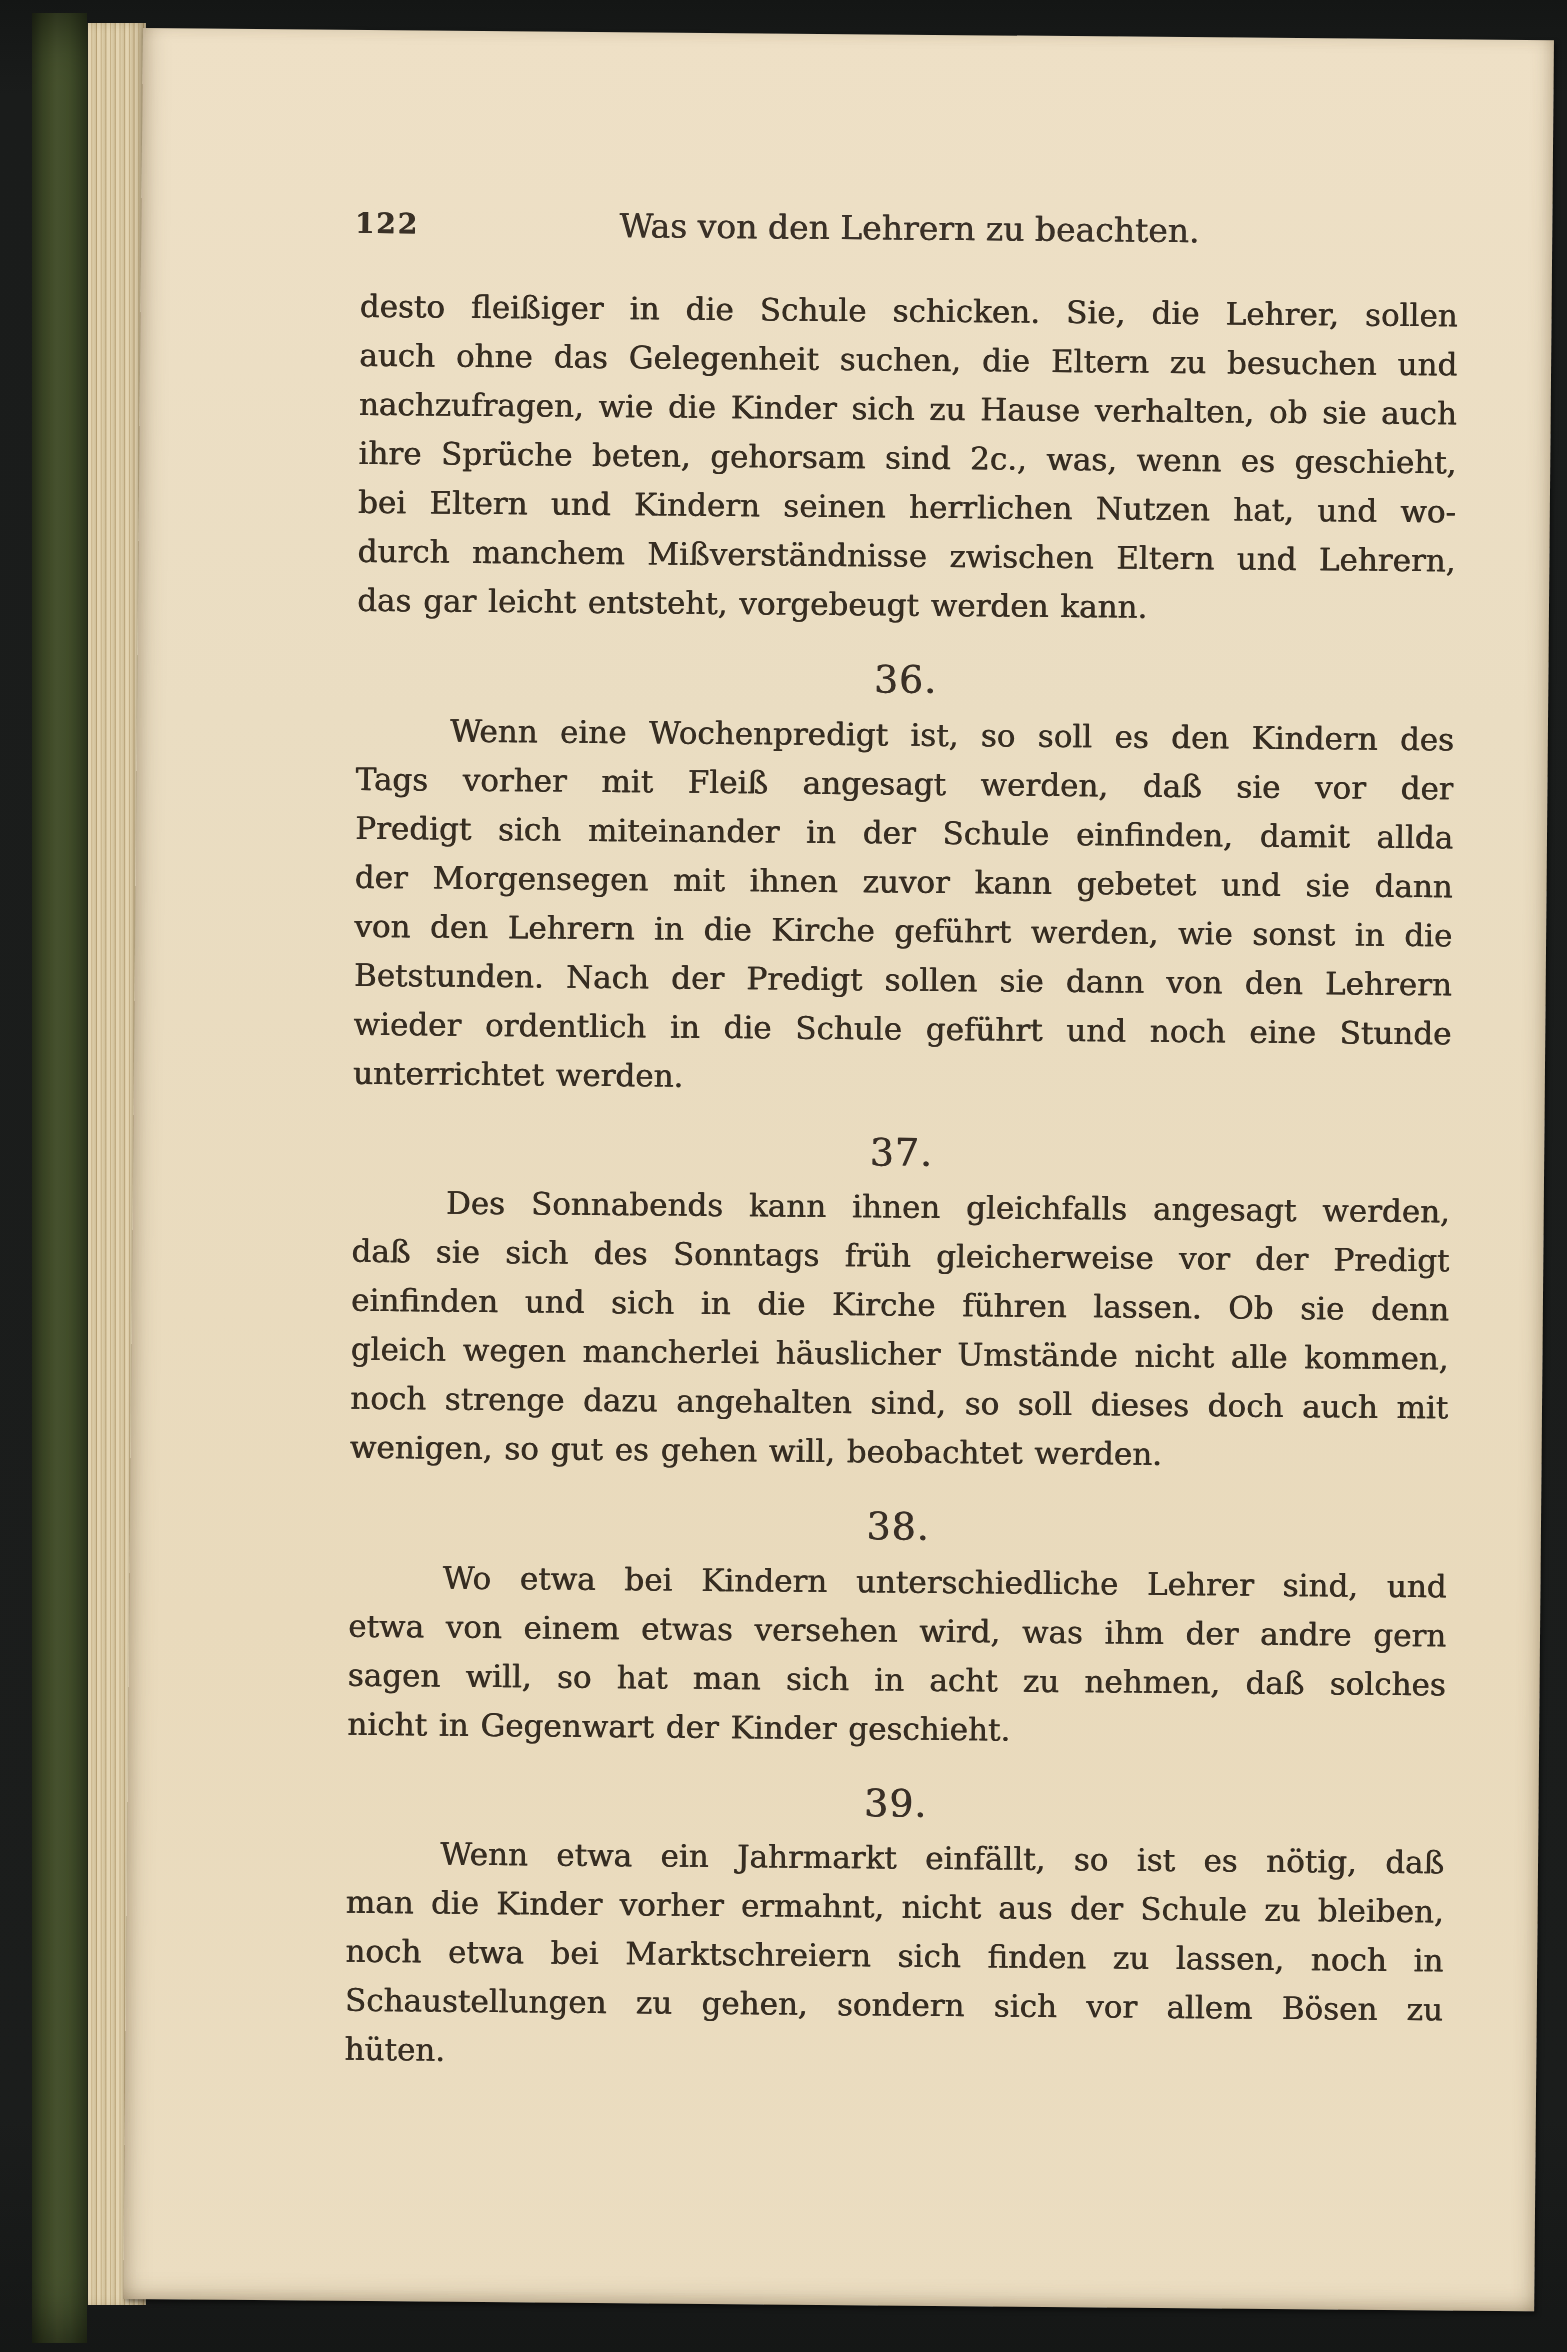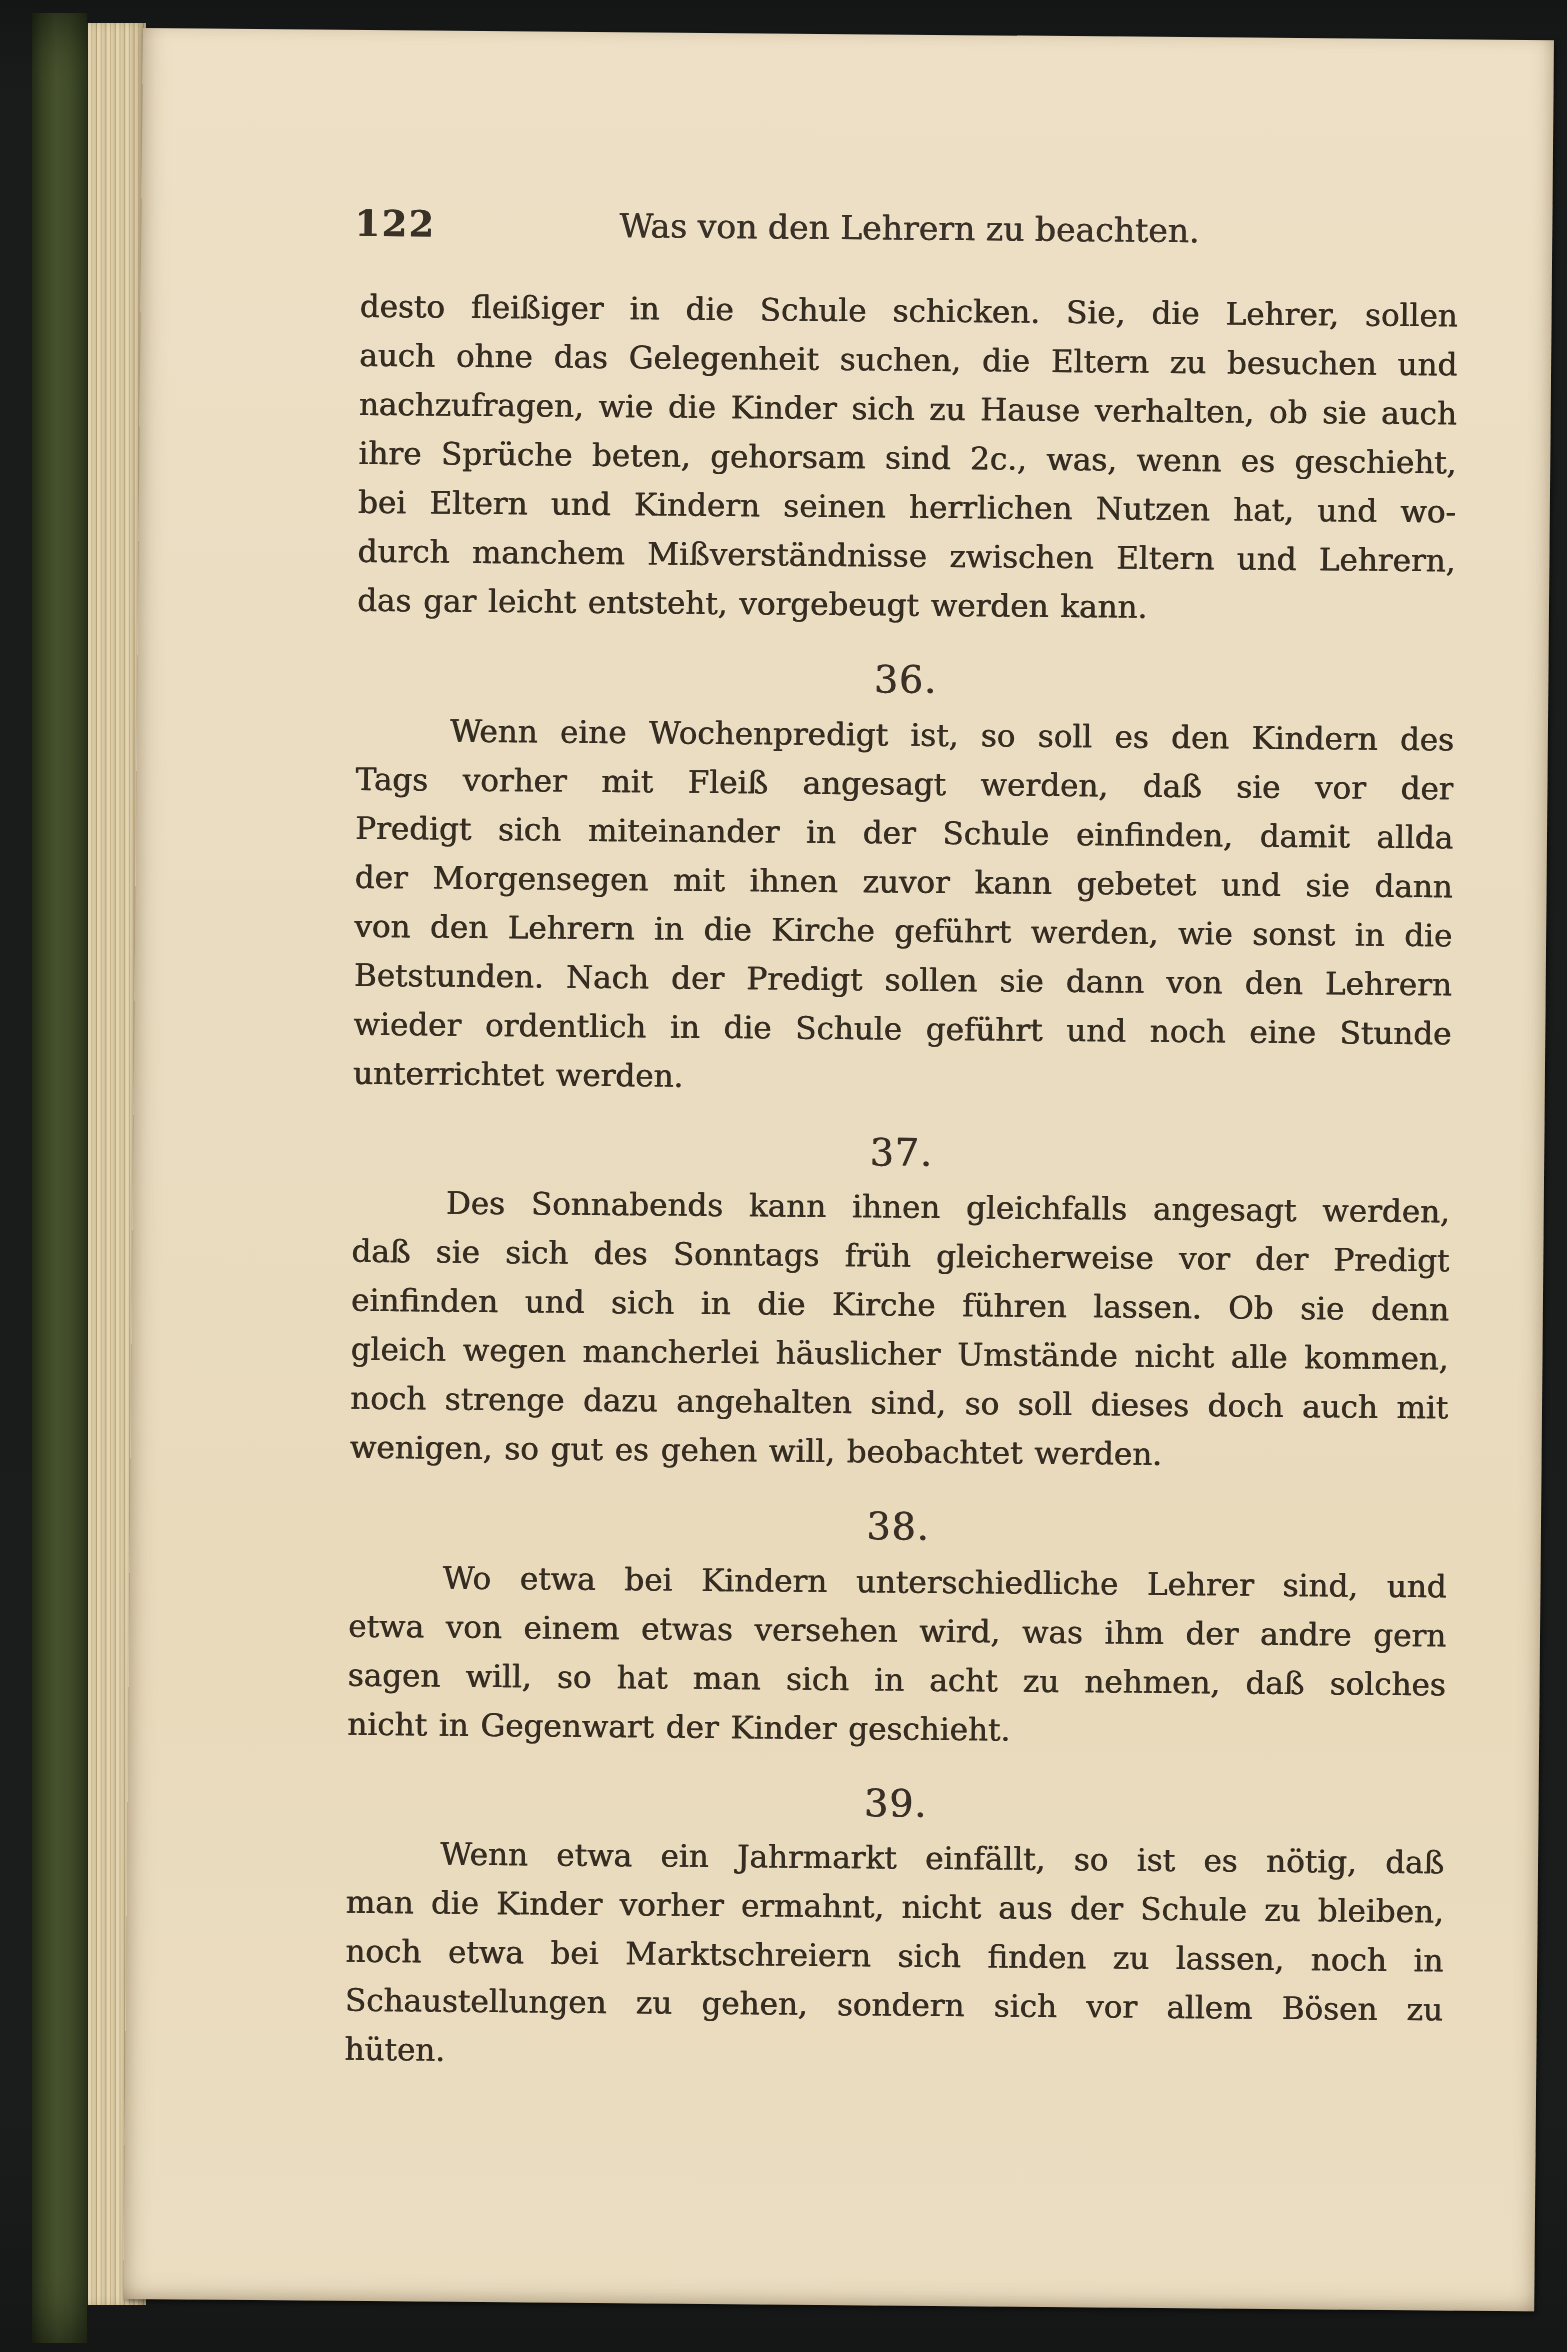--- a/index.html
+++ b/index.html
@@ -37,21 +37,21 @@
     box-shadow:
       inset 15px 0 24.5px -15px rgba(96,76,44,.5),
       inset -13px 0 21px -13px rgba(96,76,44,.45),
       inset 0 -17px 24.5px -17px rgba(96,76,44,.4),
       1.9px 2.8px 5.6px rgba(0,0,0,.5);
     color:#362d22;
   }
   .ink{text-shadow:0.6px 0 0 currentColor;}
   .header{position:relative;height:49px;font-size:33px;line-height:49px;}
   .pnum{
-    position:absolute;left:-5.6px;top:0;font-size:36px;font-weight:bold;
+    position:absolute;left:-5.6px;top:0;font-size:28px;font-weight:bold;
     letter-spacing:1.9px;color:#3a3127;
   }
   .rtitle{display:block;text-align:center;color:#3a3128;}
   .par{margin:5.6px 0 0 0;font-size:31px;line-height:49px;word-spacing:1.9px;}
   .par.first-block{margin-top:34px;}
   .par .line{height:49px;overflow:hidden;text-align:justify;text-align-last:justify;}
   .par .line.last{text-align-last:left;}
   .par.indent .line.first{padding-left:94px;}
   .shead{
     margin-top:26px;height:49px;line-height:49px;text-align:center;

